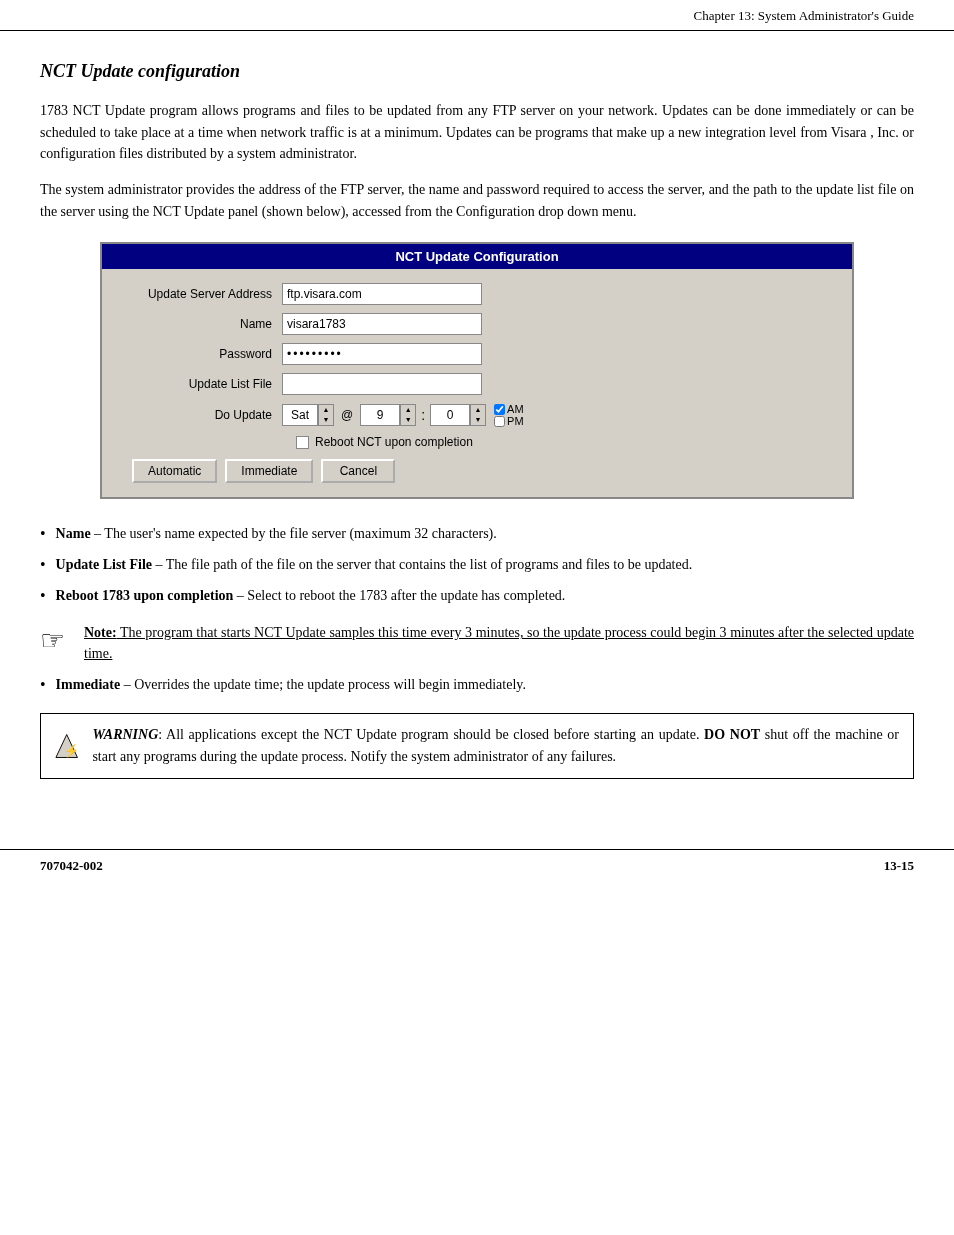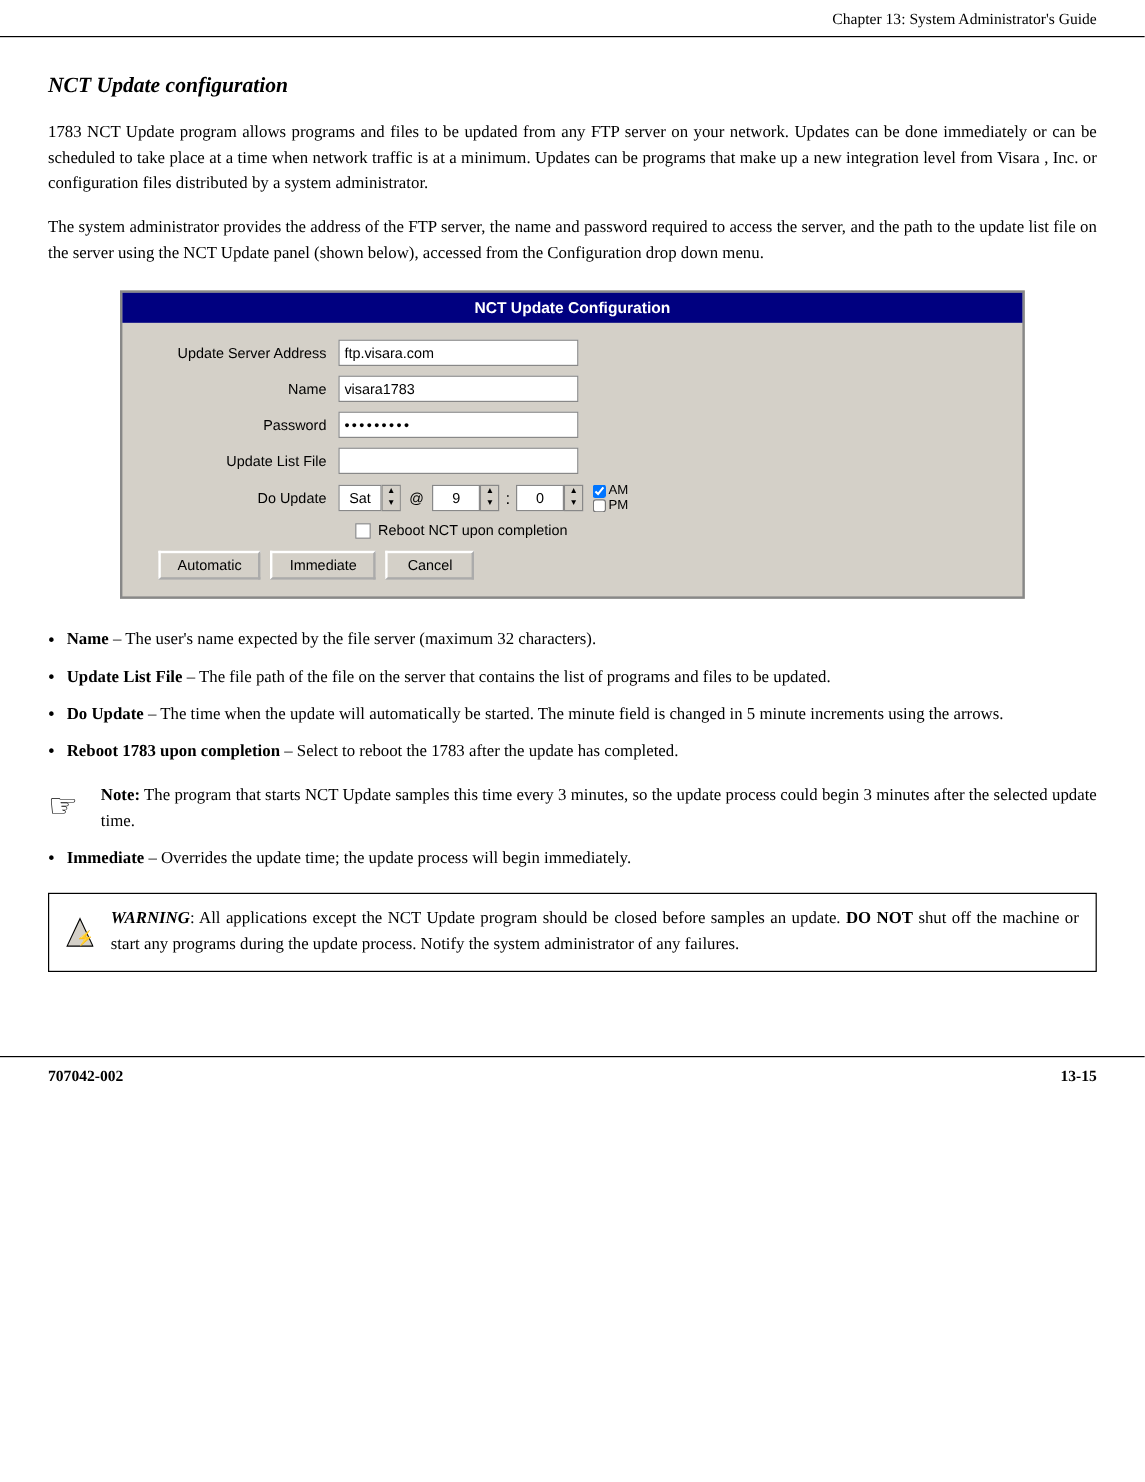--- a/index.html
+++ b/index.html
@@ -230,20 +230,21 @@
     }
     .note-icon {
       font-size: 22px;
       flex-shrink: 0;
       margin-top: 2px;
     }
     .note-text {
       font-size: 14px;
       line-height: 1.5;
       text-align: justify;
+      text-decoration: underline;
     }
 
     
     .warning-box {
       display: flex;
       align-items: flex-start;
       border: 1.5px solid #000;
       padding: 10px 14px;
       margin-top: 16px;
       gap: 14px;
@@ -372,26 +373,20 @@
       </span>
     </li>
     <li>
       <span class="item-text">
         <span class="bold-term">Update List File</span>
         <span> – The file path of the file on the server that contains the list of programs and files to be updated.</span>
       </span>
     </li>
     <li>
       <span class="item-text">
-        <span class="bold-term">Do Update</span>
-        <span> – The time when the update will automatically be started. The minute field is changed in 5 minute increments using the arrows.</span>
-      </span>
-    </li>
-    <li>
-      <span class="item-text">
         <span class="bold-term">Reboot 1783 upon completion</span>
         <span> – Select to reboot the 1783 after the update has completed.</span>
       </span>
     </li>
   </ul>
 
   <div class="note-box">
     <div class="note-icon">
       
       <svg width="32" height="32" viewBox="0 0 32 32">
@@ -413,21 +408,21 @@
     </li>
   </ul>
 
   <div class="warning-box">
 
     <svg class="lightning-svg" viewBox="0 0 50 55">
       <polygon points="25,3 48,52 2,52" fill="#d4d0c8" stroke="#000" stroke-width="2"></polygon>
       <text x="19" y="46" font-size="26" font-weight="bold" fill="#000">⚡</text>
     </svg>
     <p class="warning-text">
-      <span class="bold-term" style="font-style:italic;">WARNING</span><span>: All applications except the NCT Update program should be closed before samples an update. </span><span class="bold-term">DO NOT</span><span> shut off the machine or start any programs during the update process. Notify the system administrator of any failures.</span>
+      <span class="bold-term" style="font-style:italic;">WARNING</span><span>: All applications except the NCT Update program should be closed before starting an update. </span><span class="bold-term">DO NOT</span><span> shut off the machine or start any programs during the update process. Notify the system administrator of any failures.</span>
     </p>
   </div>
 
 </div>
 
 <div class="page-footer">
   <span>707042-002</span>
   <span>13-15</span>
 </div>
 

